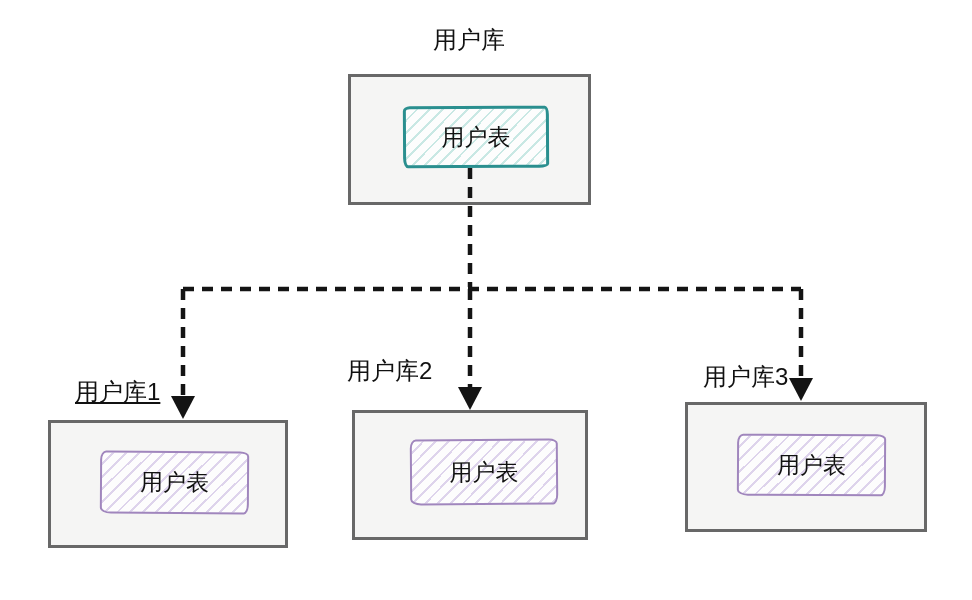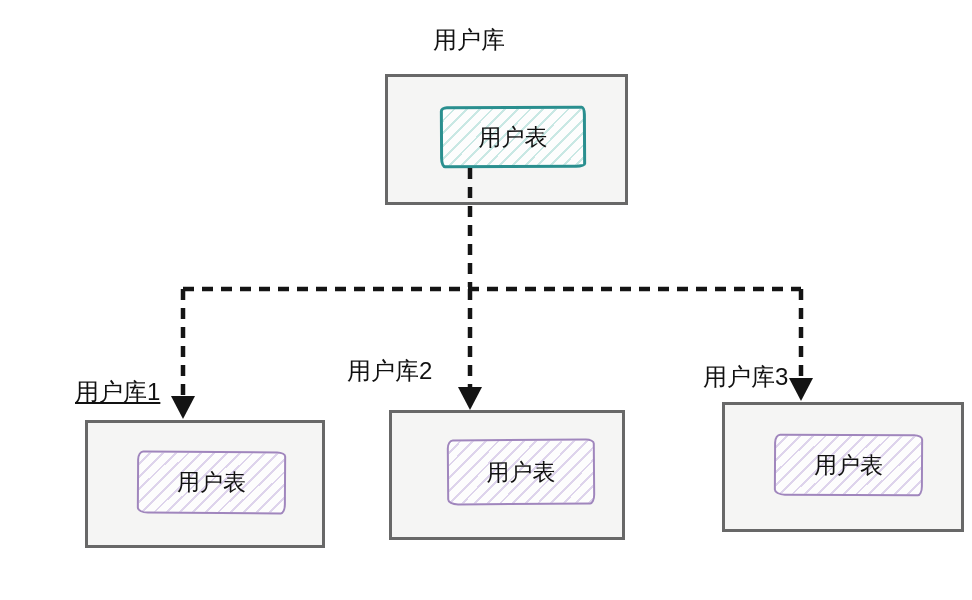--- a/index.html
+++ b/index.html
@@ -21,21 +21,20 @@
     font-weight: 500;
     color: #111111;
     white-space: nowrap;
     line-height: 1.1;
   }
   .container {
     position: absolute;
     box-sizing: border-box;
     background: var(--container-fill, #f5f5f4);
     border: 3px solid var(--container-border, #686868);
-    margin-left: 37px;
   }
   .table-box {
     position: absolute;
     box-sizing: border-box;
     display: flex;
     align-items: center;
     justify-content: center;
     font-size: 23px;
     font-weight: 500;
     color: #111111;

